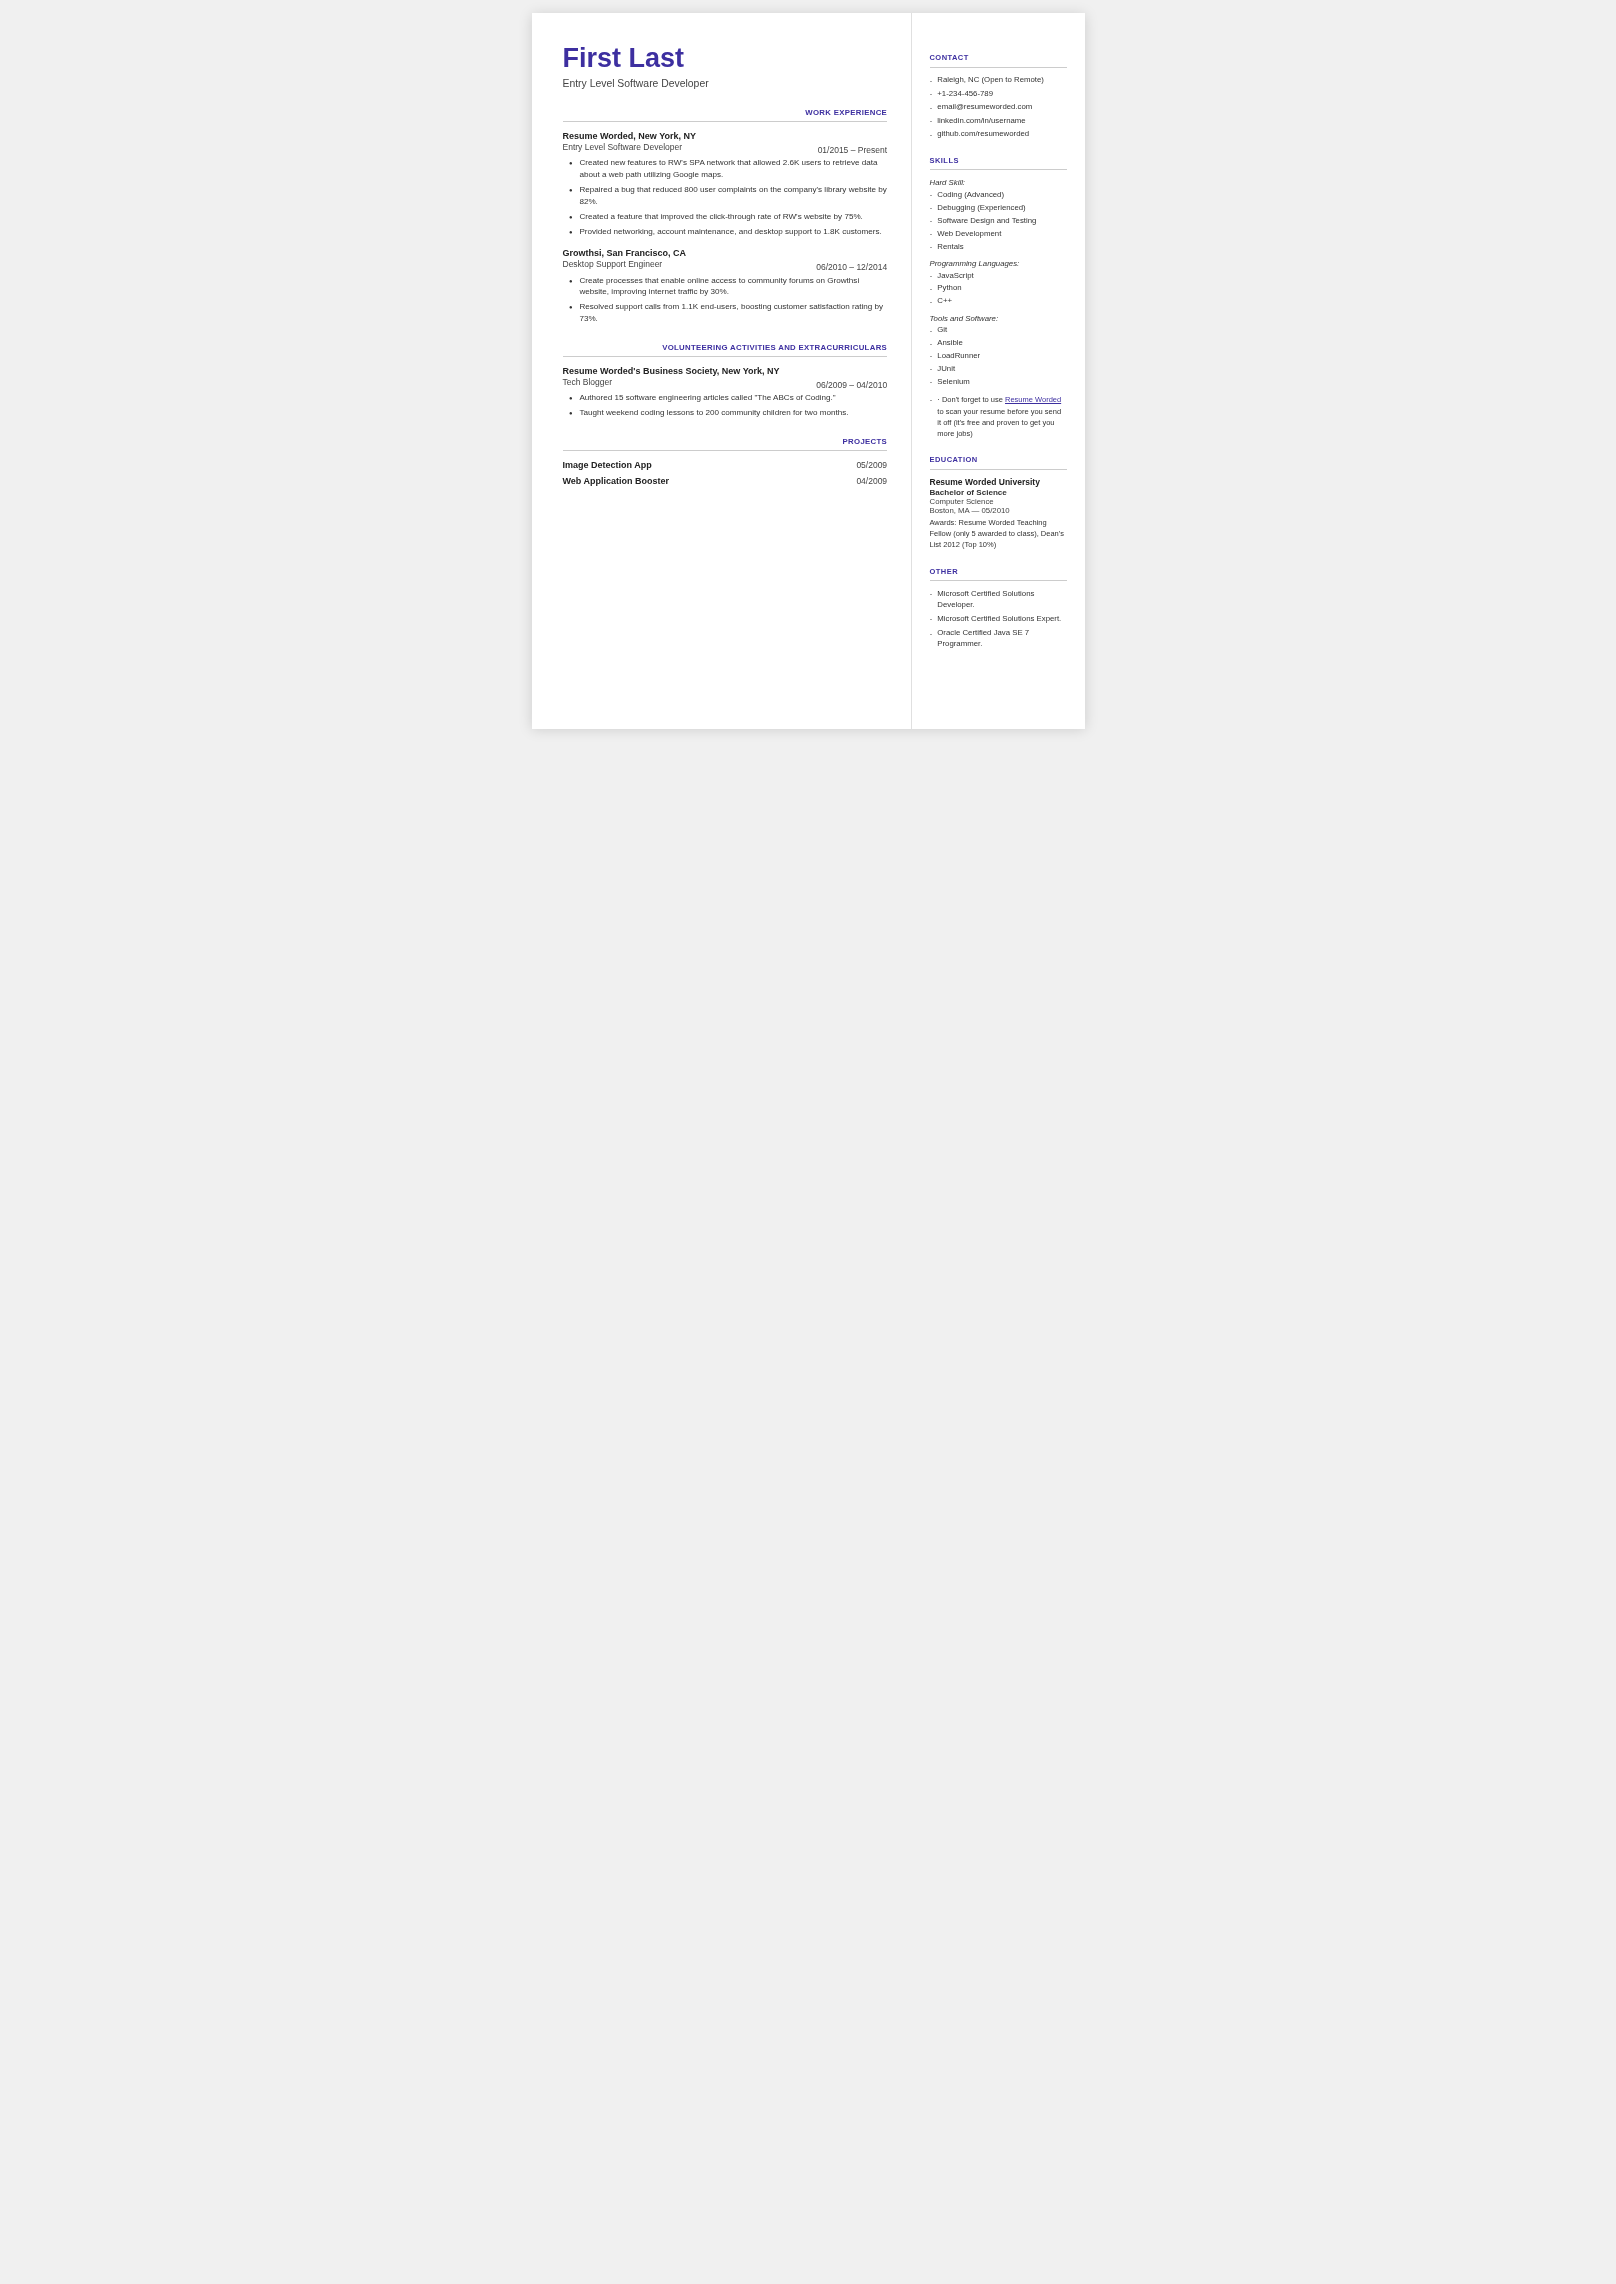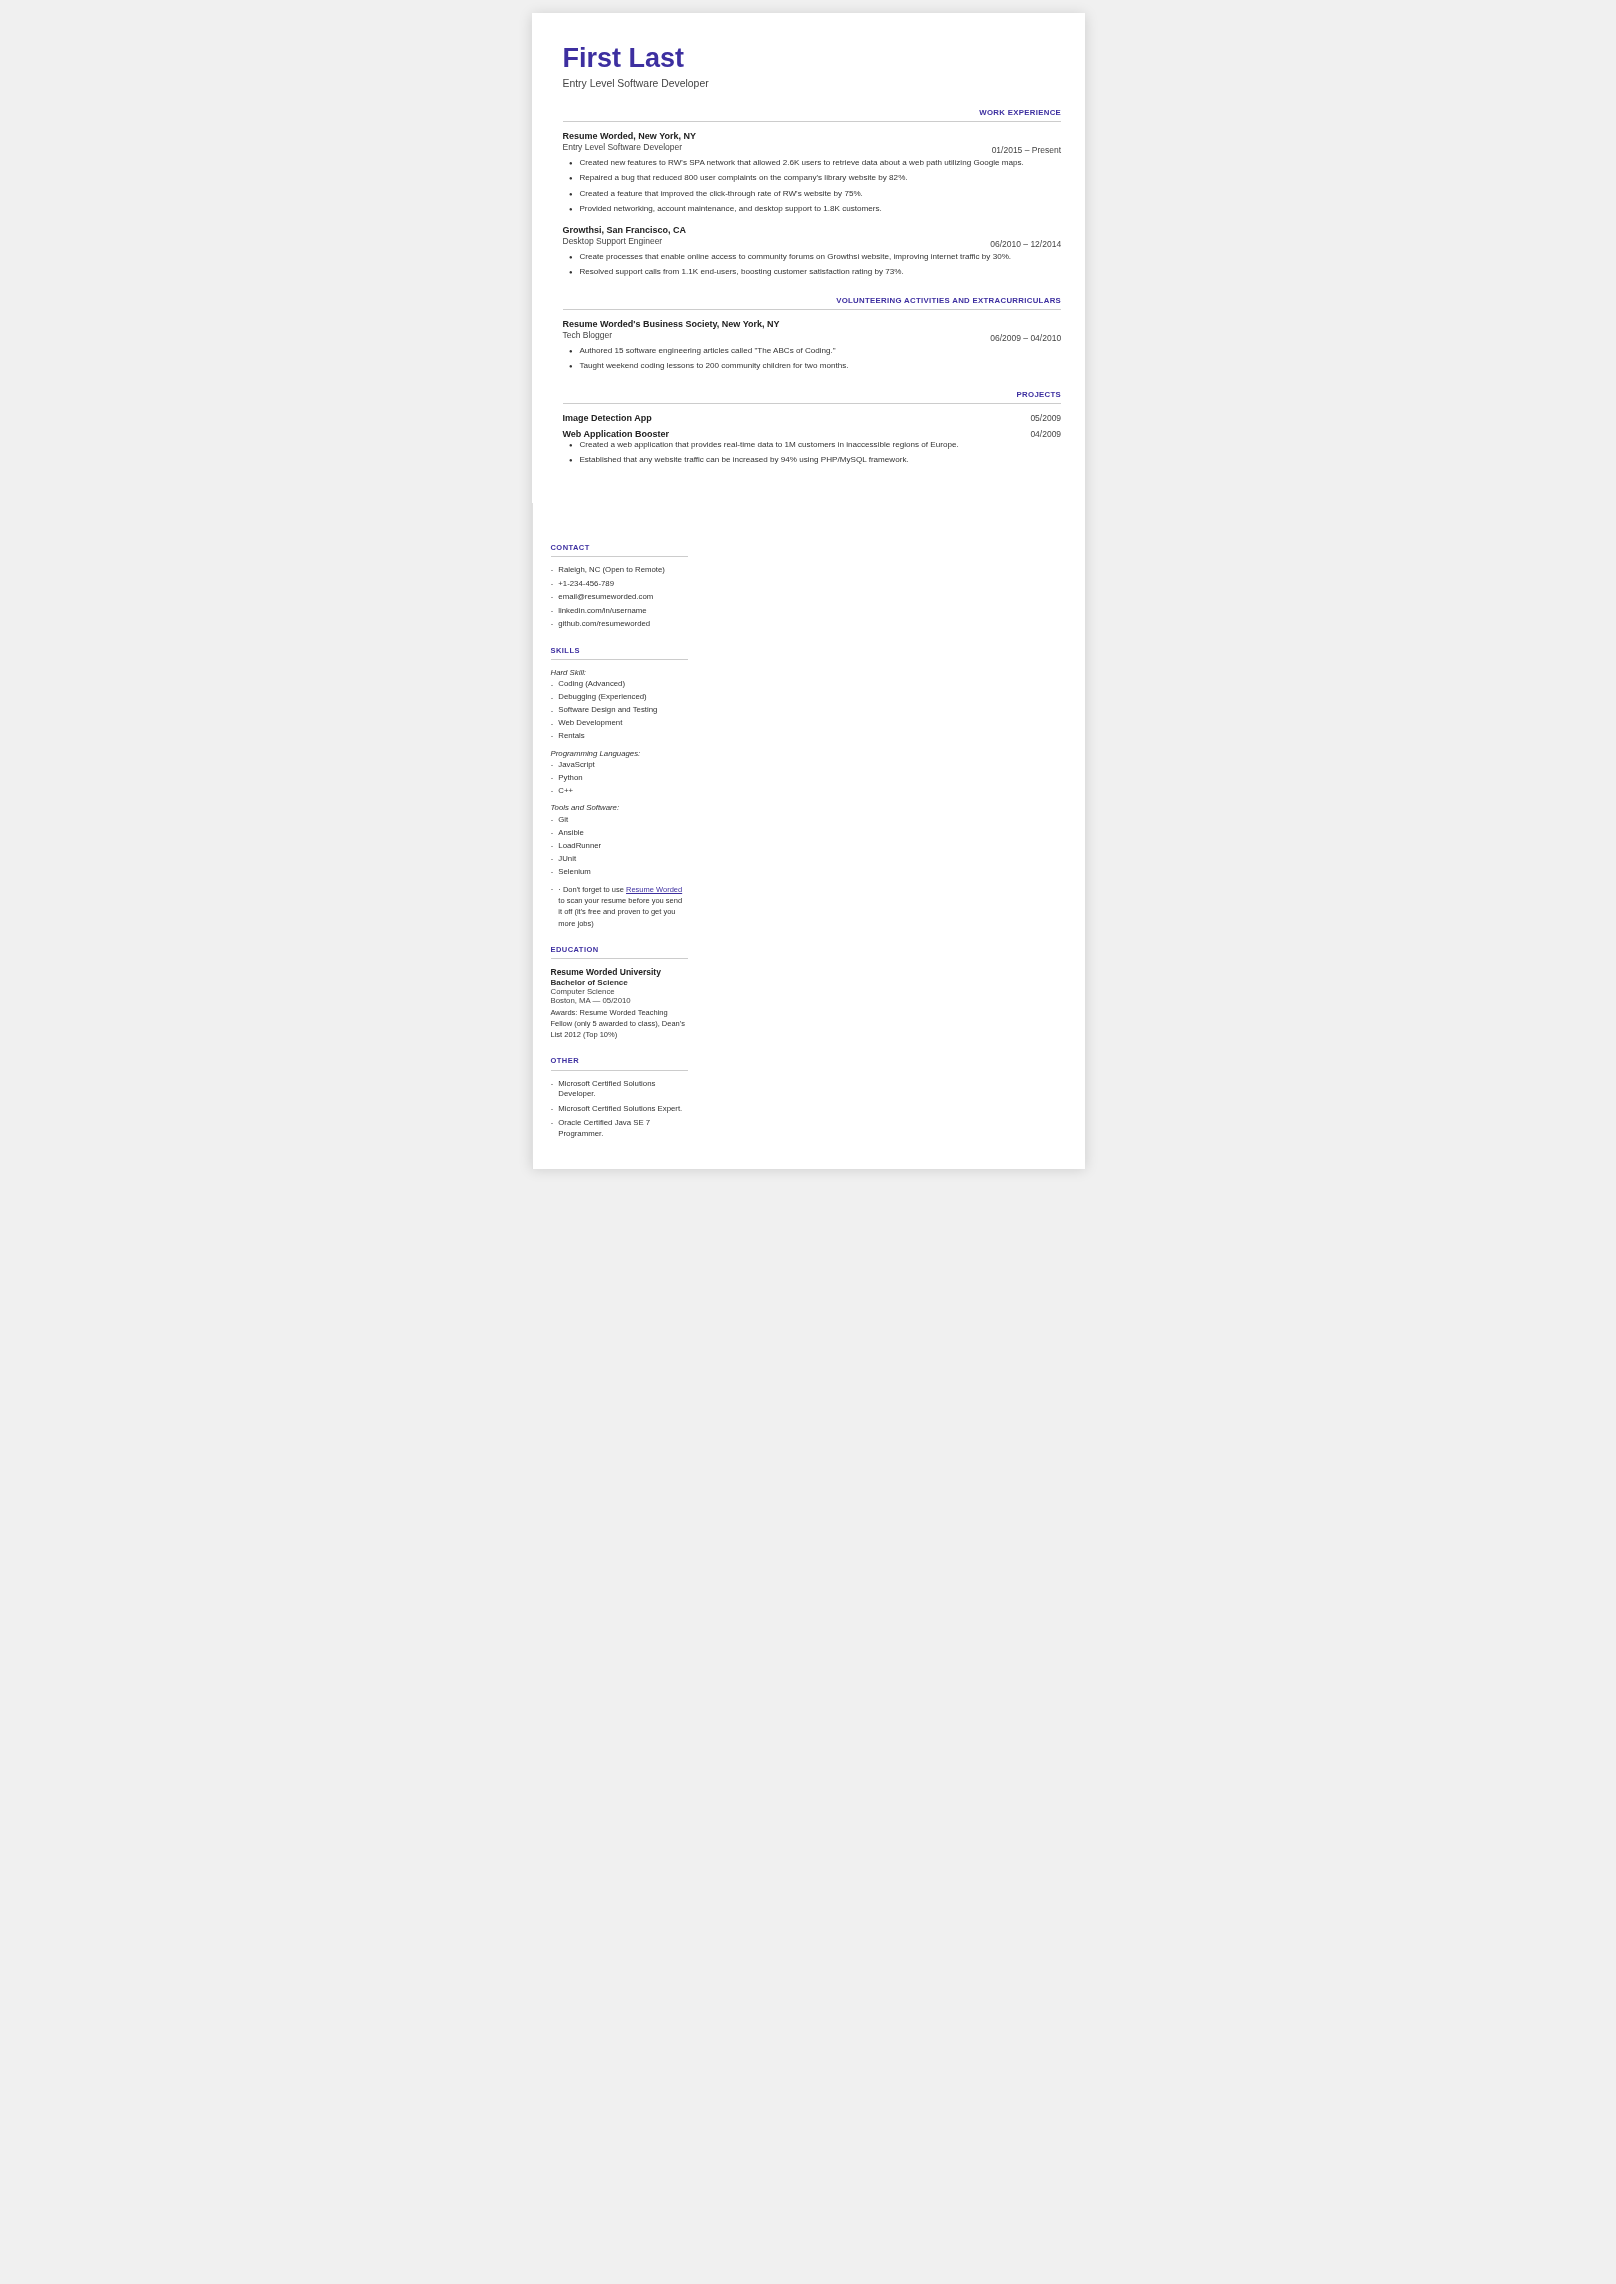--- a/index.html
+++ b/index.html
@@ -10,21 +10,21 @@
       justify-content: center;
       align-items: flex-start;
       min-height: 100vh;
       padding: 13px;
     }
     .resume-page {
       background: #fff;
       width: 553px;
       min-height: 716px;
       display: flex;
-      flex-direction: column;
+      flex-direction: row;
       box-shadow: 0 1.3px 13px rgba(0,0,0,0.15);
     }
     
     .left-col {
       flex: 1;
       padding: 31px 23.4px 26px 31px;
     }
     .name {
       font-size: 27px;
       font-weight: 900;
@@ -306,24 +306,20 @@
         <span class="job-company">Image Detection App</span>
         <span class="job-date">05/2009</span>
       </div>
     </div>
 
     <div class="job-block">
       <div class="job-title-row">
         <span class="job-company">Web Application Booster</span>
         <span class="job-date">04/2009</span>
       </div>
-      <ul class="bullet-list">
-        <li>Created a web application that provides real-time data to 1M customers in inaccessible regions of Europe.</li>
-        <li>Established that any website traffic can be increased by 94% using PHP/MySQL framework.</li>
-      </ul>
     </div>
   </div>
 
   <div class="right-col">
 
     <div class="right-section-heading" style="margin-top:0;">CONTACT</div>
     <hr class="right-divider">
     <ul class="contact-list">
       <li>Raleigh, NC (Open to Remote)</li>
       <li>+1-234-456-789</li>

